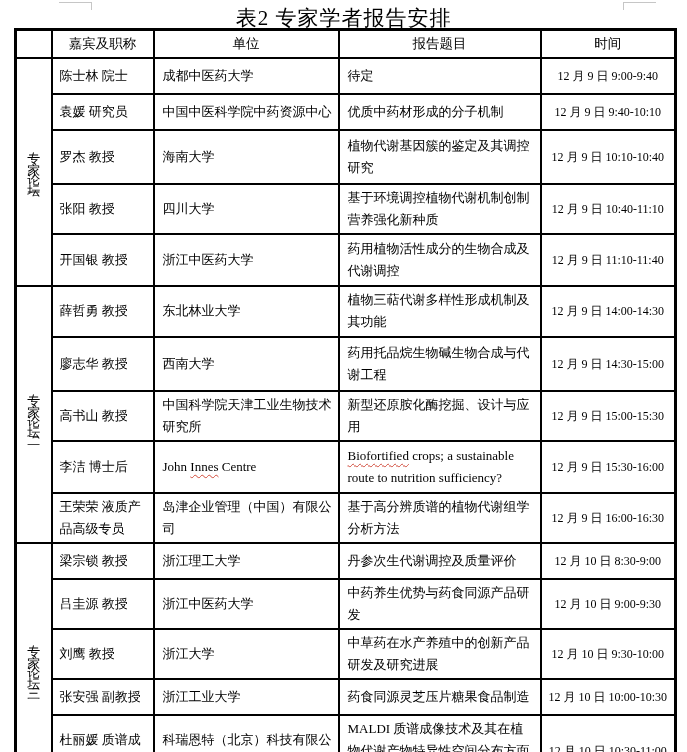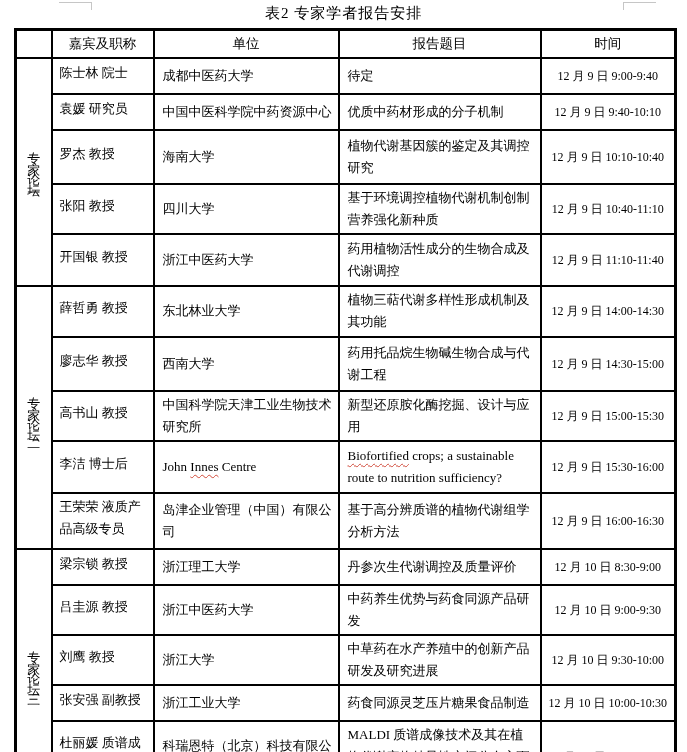--- a/index.html
+++ b/index.html
@@ -10,21 +10,21 @@
   }
   .page { position:relative; width:687px; height:752px; background:#ffffff; }
 
   
   .corner { position:absolute; width:32px; height:7px; }
   .corner-tl { left:59px; top:2px; border-top:1px solid #c6c6c6; border-right:1px solid #c6c6c6; }
   .corner-tr { left:623px; top:2px; border-top:1px solid #c6c6c6; border-left:1px solid #c6c6c6; }
 
   .doc-title {
     position:absolute; top:4px; left:0; width:687px;
-    text-align:center; font-size:15px; letter-spacing:1px;
+    text-align:center; font-size:21px; letter-spacing:1px;
   }
 
   table.schedule {
     position:absolute; left:14px; top:28px; width:660px;
     border-collapse:collapse; table-layout:fixed;
     border:3px solid #000;
   }
   .schedule th, .schedule td {
     border:2px solid #000;
     vertical-align:middle;
@@ -37,21 +37,21 @@
   }
   td.c-group { text-align:center; padding:0; }
   .vtext {
     display:inline-block;
     writing-mode:vertical-lr;
     text-orientation:upright;
     letter-spacing:11px;
     line-height:1;
     font-size:13px;
   }
-  td.c-guest { padding:2px 3px 8px 7px; }
+  td.c-guest { padding:2px 3px 2px 7px; }
   td.c-unit  { padding:2px 4px 2px 8px; }
   td.c-topic { padding:2px 4px 2px 8px; }
   td.c-time  { text-align:center; font-size:12px; padding:6px 1px; }
   .wavy {
     text-decoration-line:underline;
     text-decoration-style:wavy;
     text-decoration-color:#d04a3a;
     text-decoration-thickness:1px;
     text-underline-offset:3px;
     text-decoration-skip-ink:none;

